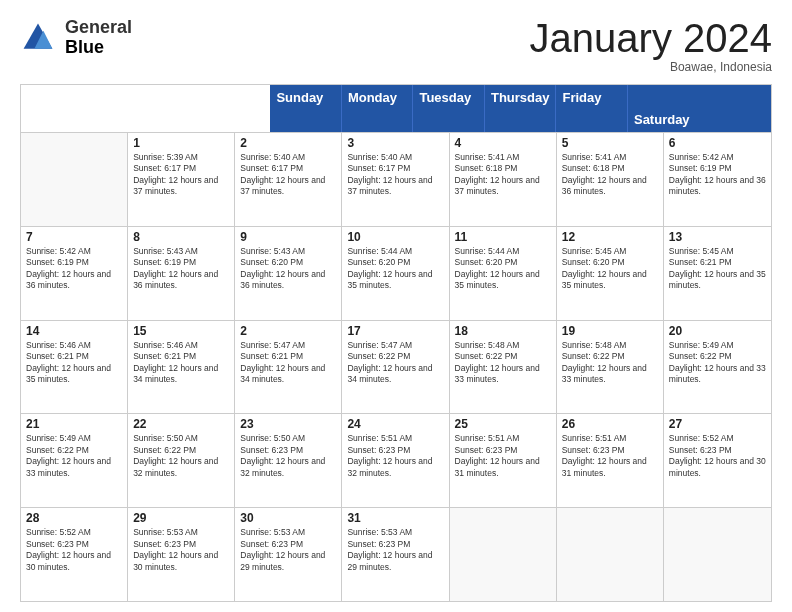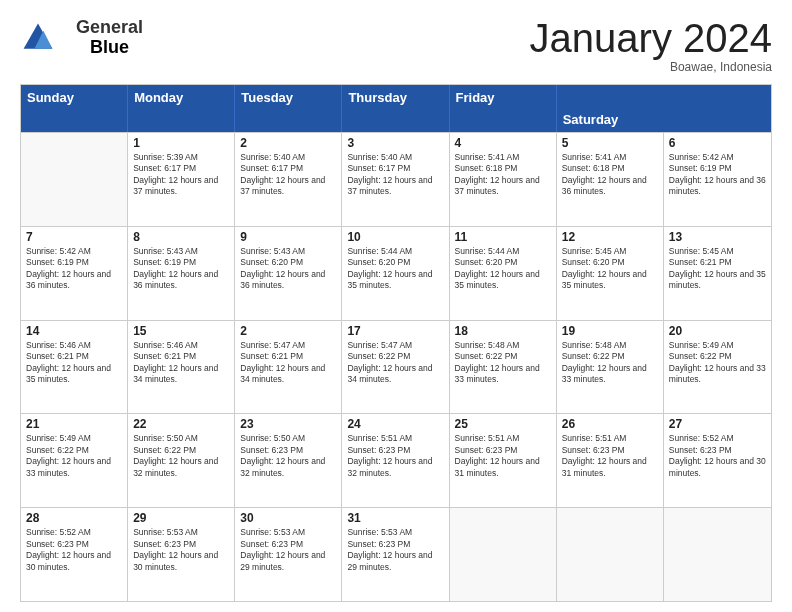--- a/index.html
+++ b/index.html
@@ -19,22 +19,21 @@
     }
     .header {
       display: flex;
       justify-content: space-between;
       align-items: flex-start;
       margin-bottom: 10px;
     }
     .logo {
       display: flex;
       align-items: center;
-      gap: 20px;
-      text-align: center;
+      gap: 9px;
     }
     .logo-text {
       font-size: 18px;
       font-weight: bold;
       line-height: 1.1;
     }
     .logo-text .general { color: #333; }
     .logo-text .blue { color: #000000; }
     .logo-icon {
       width: 36px;
@@ -52,20 +51,21 @@
     .location {
       font-size: 12px;
       color: #555;
       margin-top: 2px;
     }
     .calendar {
       flex: 1;
       display: flex;
       flex-direction: column;
       border: 1px solid #ccc;
+      align-items: flex-end;
     }
     .cal-header {
       display: grid;
       grid-template-columns: repeat(7, 1fr);
       background: #2255a4;
     }
     .cal-header-cell {
       color: #fff;
       font-size: 13px;
       font-weight: bold;

